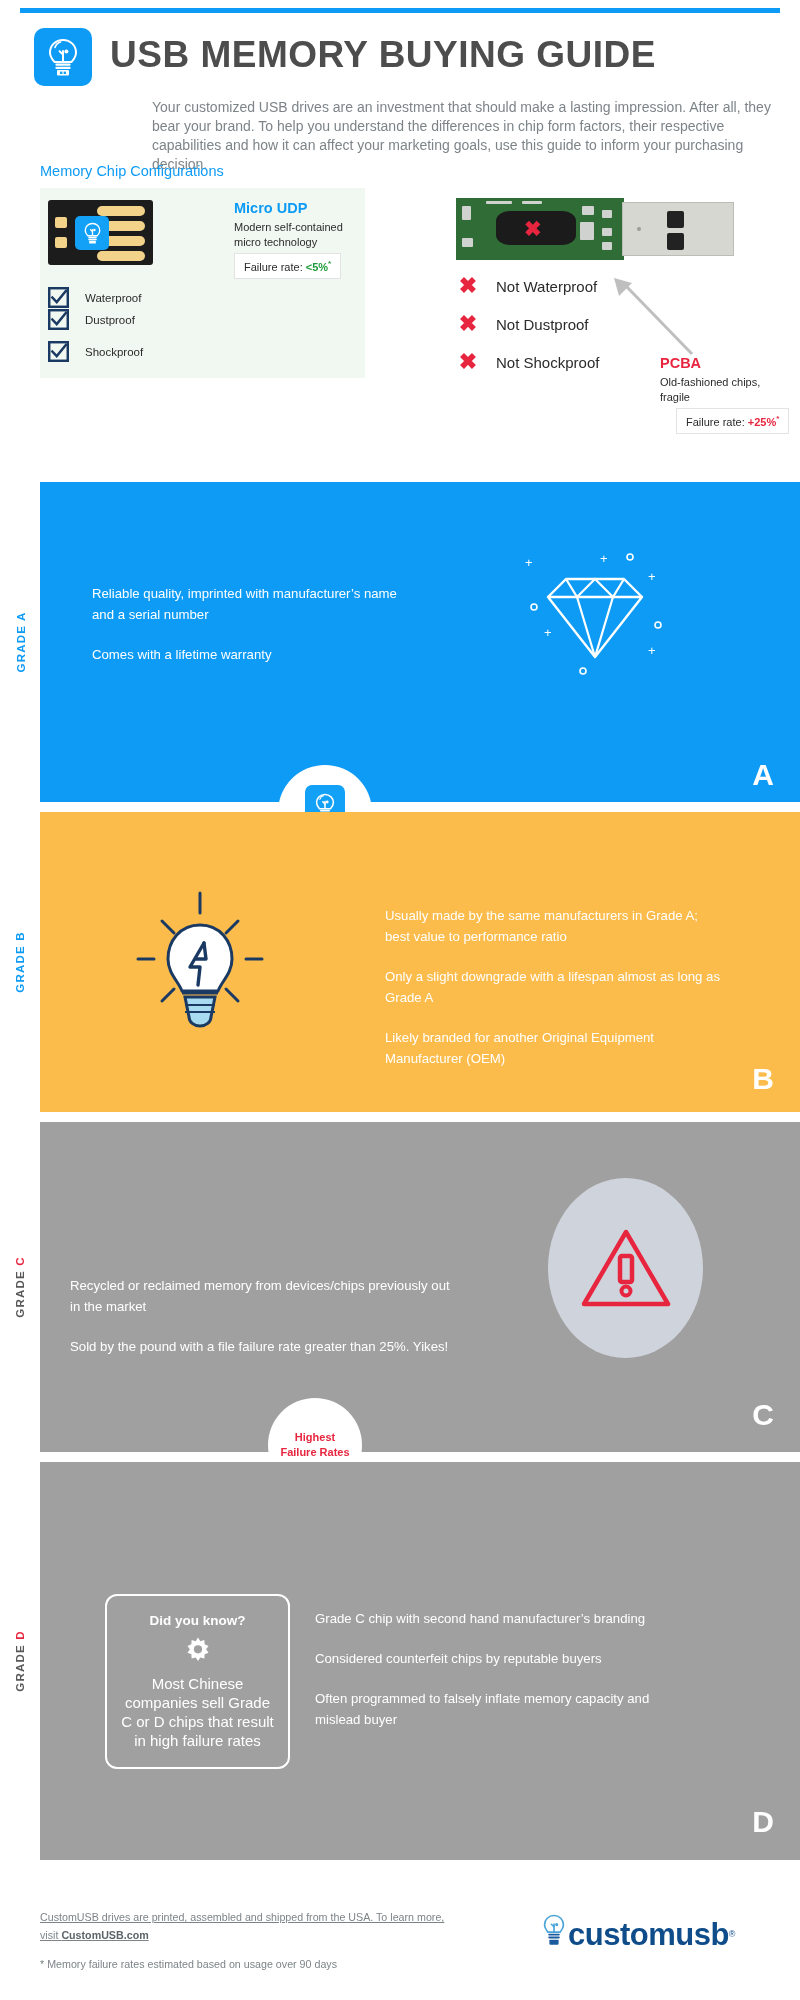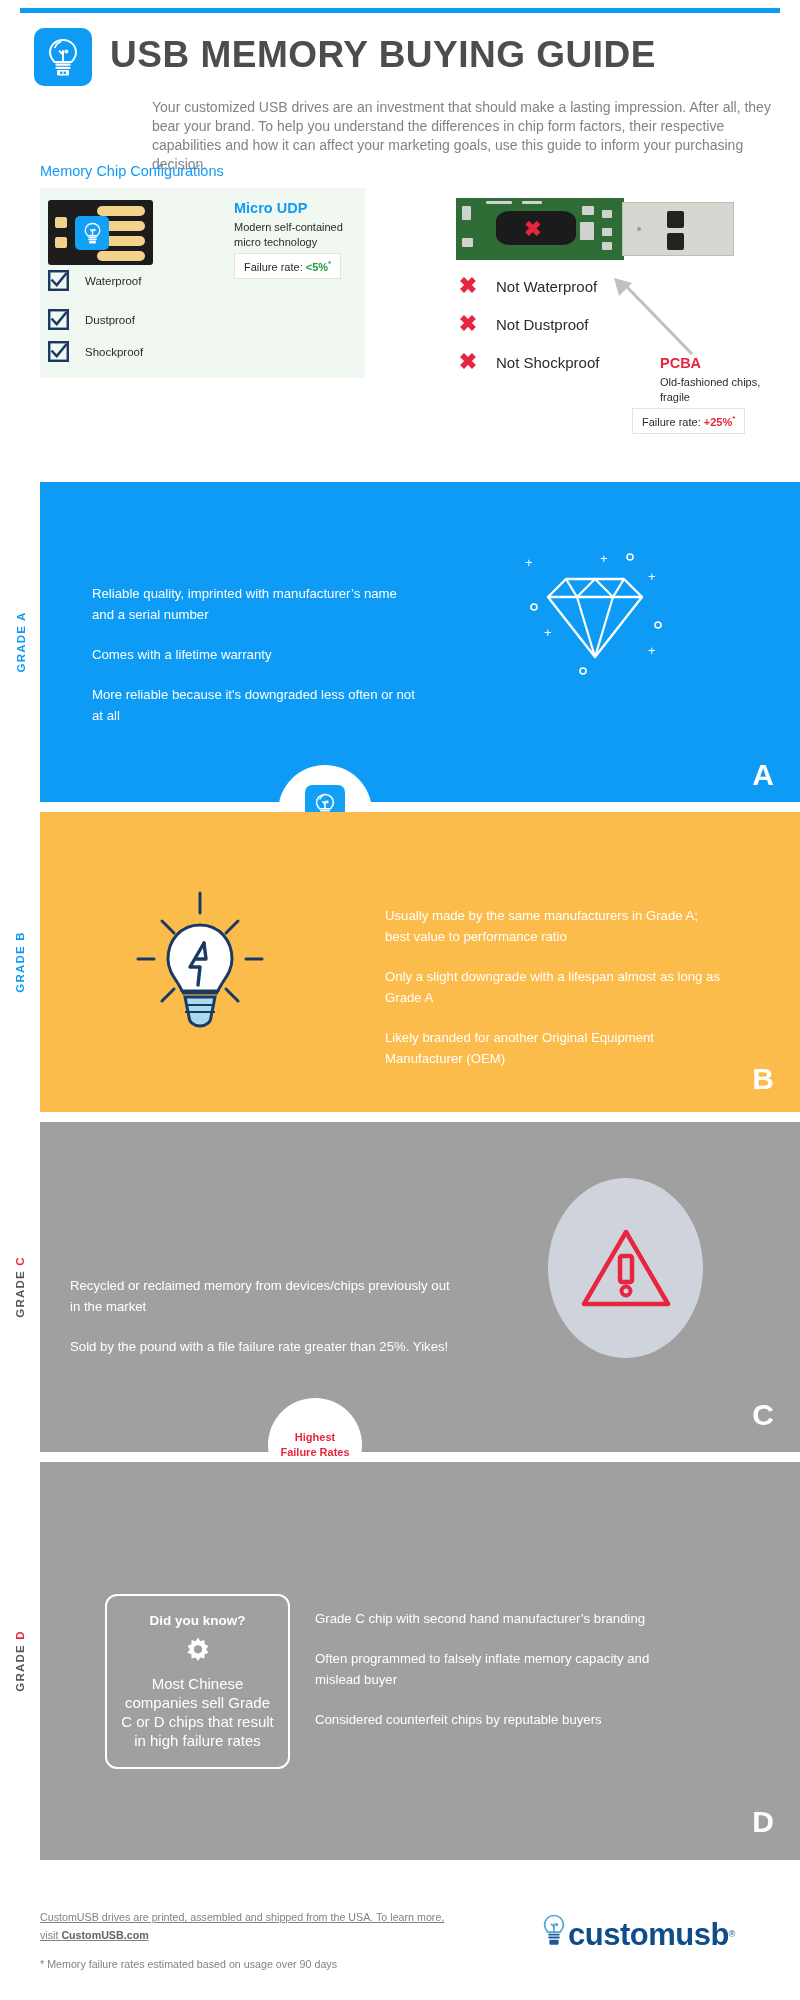--- a/index.html
+++ b/index.html
@@ -156,21 +156,21 @@
 
   .arrow-line { position: absolute; left: 610px; top: 276px; }
   .pcba-title {
     position: absolute; left: 660px; top: 355px;
     font-size: 14.5px; font-weight: bold; color: #e8253f;
   }
   .pcba-desc {
     position: absolute; left: 660px; top: 375px;
     width: 120px; font-size: 11px; line-height: 15px; color: #2b2b2b;
   }
-  #rate-pcba { left: 632px; top: 408px; }
+  #rate-pcba { left: 676px; top: 408px; }
 
   
   .band { position: absolute; left: 40px; width: 760px; }
   .band-a { top: 482px; height: 320px; background: #0d9bf5; }
   .band-b { top: 812px; height: 300px; background: #fcbc4b; }
   .band-c { top: 1122px; height: 330px; background: #a0a0a0; }
   .band-d { top: 1462px; height: 398px; background: #a0a0a0; }
 
   .grade-tab {
     position: absolute;
@@ -337,21 +337,21 @@
     </div>
   </div>
 
   <div class="udp-title">Micro UDP</div>
   <div class="udp-desc">Modern self-contained micro technology</div>
   <div class="rate-pill" id="rate-udp">
     <span>Failure rate:</span>
     <span class="rate-good">&lt;5%</span><span class="star rate-good">*</span>
   </div>
 
-  <div class="check-row" style="top:270px">
+  <div class="check-row" style="top:287px">
     <span class="check-box">
       <svg width="21" height="21" viewBox="0 0 24 24">
         <rect x="1.4" y="1.4" width="21.2" height="21.2" fill="none" stroke="#1b3a63" stroke-width="2.8"></rect>
         <path d="M5 12 L10 17.2 L20.4 4.4" fill="none" stroke="#1b3a63" stroke-width="2.8" stroke-linecap="square"></path>
       </svg>
     </span>
     <span class="check-lbl">Waterproof</span>
   </div>
   <div class="check-row" style="top:309px">
     <span class="check-box">
@@ -418,21 +418,20 @@
     <span class="rate-bad">+25%</span><span class="star rate-bad">*</span>
   </div>
 
   <div class="band band-a"></div>
   <div class="grade-tab gt-a">
     <span class="gl-blue">GRADE A</span>
   </div>
   <div class="band-text" style="left:92px;top:583px;width:330px;">
     <p>Reliable quality, imprinted with manufacturer’s name and a serial number</p>
     <p>Comes with a lifetime warranty</p>
-    <p>More reliable because it's downgraded less often or not at all</p>
   </div>
   <div class="dia-wrap">
     <svg width="150" height="150" viewBox="0 0 150 150">
       <path d="M28 52 L75 112 L122 52 Z" fill="none" stroke="#fff" stroke-width="2.4" stroke-linejoin="round"></path>
       <path d="M28 52 L46 34 L104 34 L122 52" fill="none" stroke="#fff" stroke-width="2.4" stroke-linejoin="round"></path>
       <path d="M46 34 L57 52 L75 112" fill="none" stroke="#fff" stroke-width="2.2"></path>
       <path d="M104 34 L93 52 L75 112" fill="none" stroke="#fff" stroke-width="2.2"></path>
       <path d="M57 52 L93 52" fill="none" stroke="#fff" stroke-width="2.2"></path>
       <path d="M57 52 L75 34 L93 52" fill="none" stroke="#fff" stroke-width="2.2"></path>
       <text x="5" y="22" fill="#fff" font-size="13" font-family="Liberation Sans, sans-serif">+</text>
@@ -530,22 +529,22 @@
     <div class="dyk-gear">
       <svg width="28" height="28" viewBox="0 0 28 28">
         <path d="M14 1.6 L16.3 5.2 L20.4 4.1 L20.6 8.3 L24.5 9.9 L22.1 13.3 L24.5 16.7 L20.6 18.3 L20.4 22.5 L16.3 21.4 L14 25 L11.7 21.4 L7.6 22.5 L7.4 18.3 L3.5 16.7 L5.9 13.3 L3.5 9.9 L7.4 8.3 L7.6 4.1 L11.7 5.2 Z" fill="#ffffff"></path>
         <circle cx="14" cy="13.3" r="4.1" fill="#a0a0a0"></circle>
       </svg>
     </div>
     <div class="dyk-body">Most Chinese companies sell Grade C or D chips that result in high failure rates</div>
   </div>
   <div class="band-text" style="left:315px;top:1608px;width:350px;">
     <p>Grade C chip with second hand manufacturer’s branding</p>
+    <p>Considered counterfeit chips by reputable buyers</p>
     <p>Often programmed to falsely inflate memory capacity and mislead buyer</p>
-    <p>Considered counterfeit chips by reputable buyers</p>
   </div>
   <div class="band-letter bl-d">D</div>
 
   <div class="footer-text">
     <span>CustomUSB drives are printed, assembled and shipped from the USA. To learn more, visit </span><b>CustomUSB.com</b>
   </div>
   <div class="footer-note">* Memory failure rates estimated based on usage over 90 days</div>
   <div class="footer-logo">
     <span>
       <svg width="28" height="40" viewBox="0 0 34 46">

